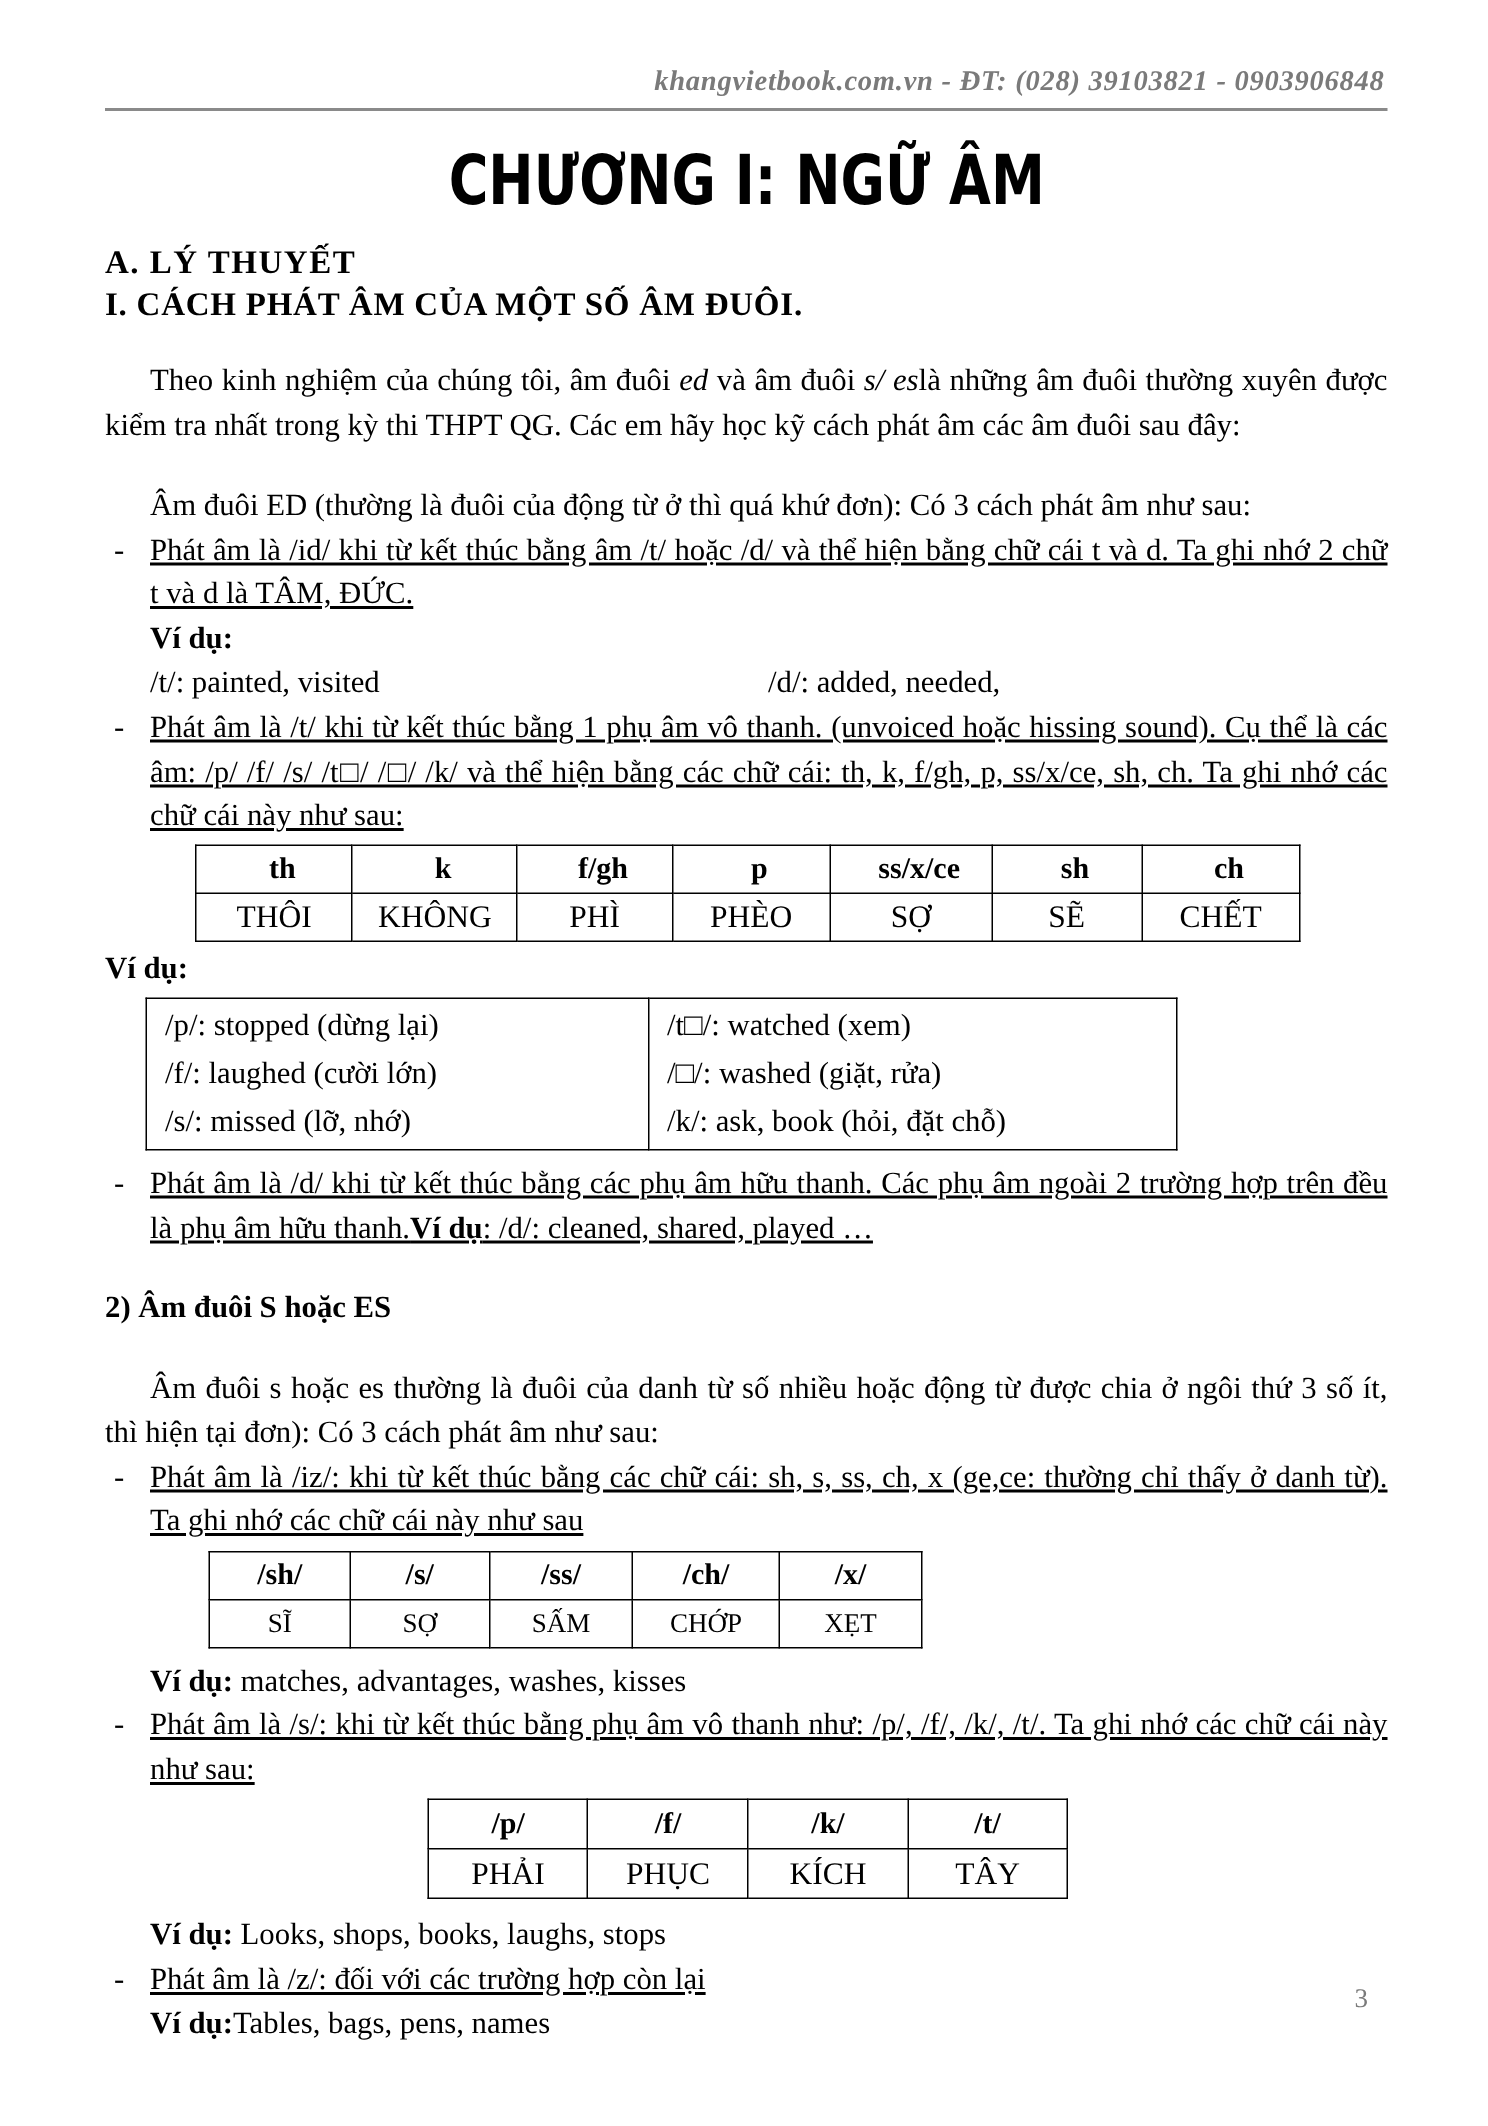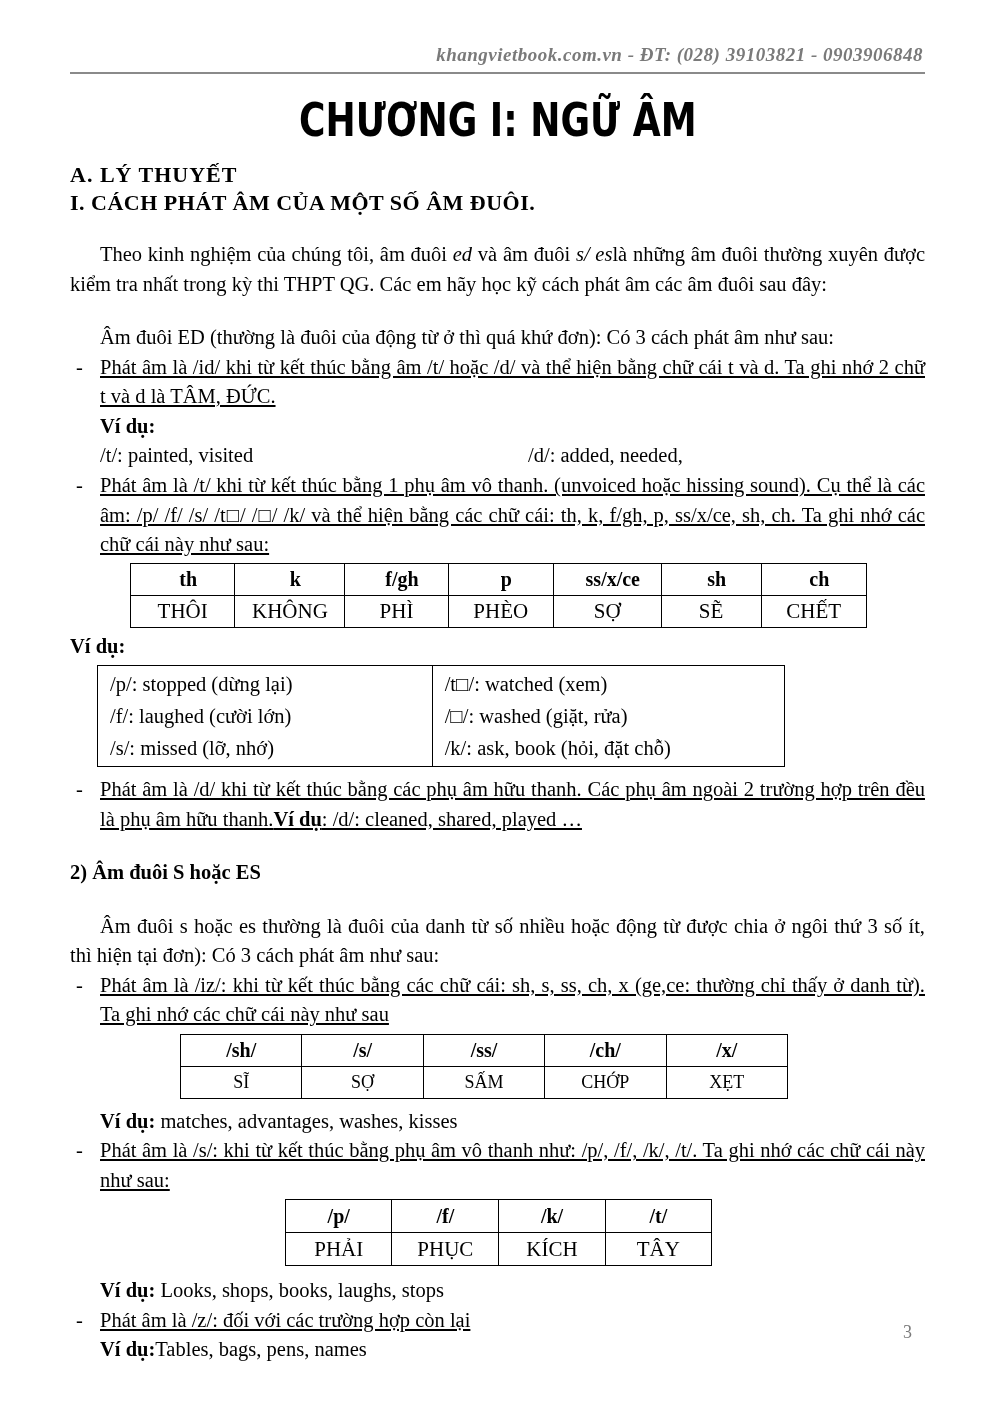--- a/index.html
+++ b/index.html
@@ -25,36 +25,36 @@
 
   
   .bullet{display:flex;font-size:20.5px;line-height:29.5px;}
   .bullet .dash{width:30px;flex:0 0 30px;padding-left:6px;box-sizing:border-box;}
   .bullet .btxt{flex:1;text-align:justify;text-decoration:underline;}
 
   .vidu-line{font-size:20.5px;line-height:29.5px;padding-left:30px;}
 
   .ex-pair{position:relative;font-size:20.5px;line-height:29.5px;height:30px;}
   .ex-pair .exl{position:absolute;left:30px;top:0;}
-  .ex-pair .exr{position:absolute;left:458px;top:0;}
+  .ex-pair .exr{position:absolute;left:442px;top:0;}
 
   table{border-collapse:collapse;}
   td{border:1.5px solid #000;text-align:center;vertical-align:middle;}
 
   .t1{margin:3px 0 0 60px;width:737px;}
   .t1 td{width:105px;height:29px;font-size:20px;}
   .t1 .hrow td{font-weight:bold;padding-left:12px;}
   .t1 .vrow td{font-size:21px;}
 
   .t2{margin:4px 0 6px 27px;width:688px;}
   .t2 td{text-align:left;padding:2px 0 2px 12px;font-size:20.5px;line-height:32px;vertical-align:top;}
   .t2 td.c1{width:400px;}
   .t2 td.c2{width:422px;}
 
-  .t3{margin:4px 0 8px 110px;width:608px;}
+  .t3{margin:4px 0 8px 69px;width:476px;}
   .t3 td{width:106px;height:29px;font-size:20px;}
   .t3 .hrow td{font-weight:bold;}
   .t3 .vrow td{font-weight:normal;font-size:18px;}
 
   .t4{margin:4px 0 8px 215px;width:427px;}
   .t4 td{width:106px;height:30px;font-size:20px;}
   .t4 .hrow td{font-weight:bold;}
   .t4 .vrow td{font-weight:normal;font-size:21px;}
 
   .pageno{position:absolute;right:80px;top:1322px;color:#7a7a7a;font-size:18px;}

